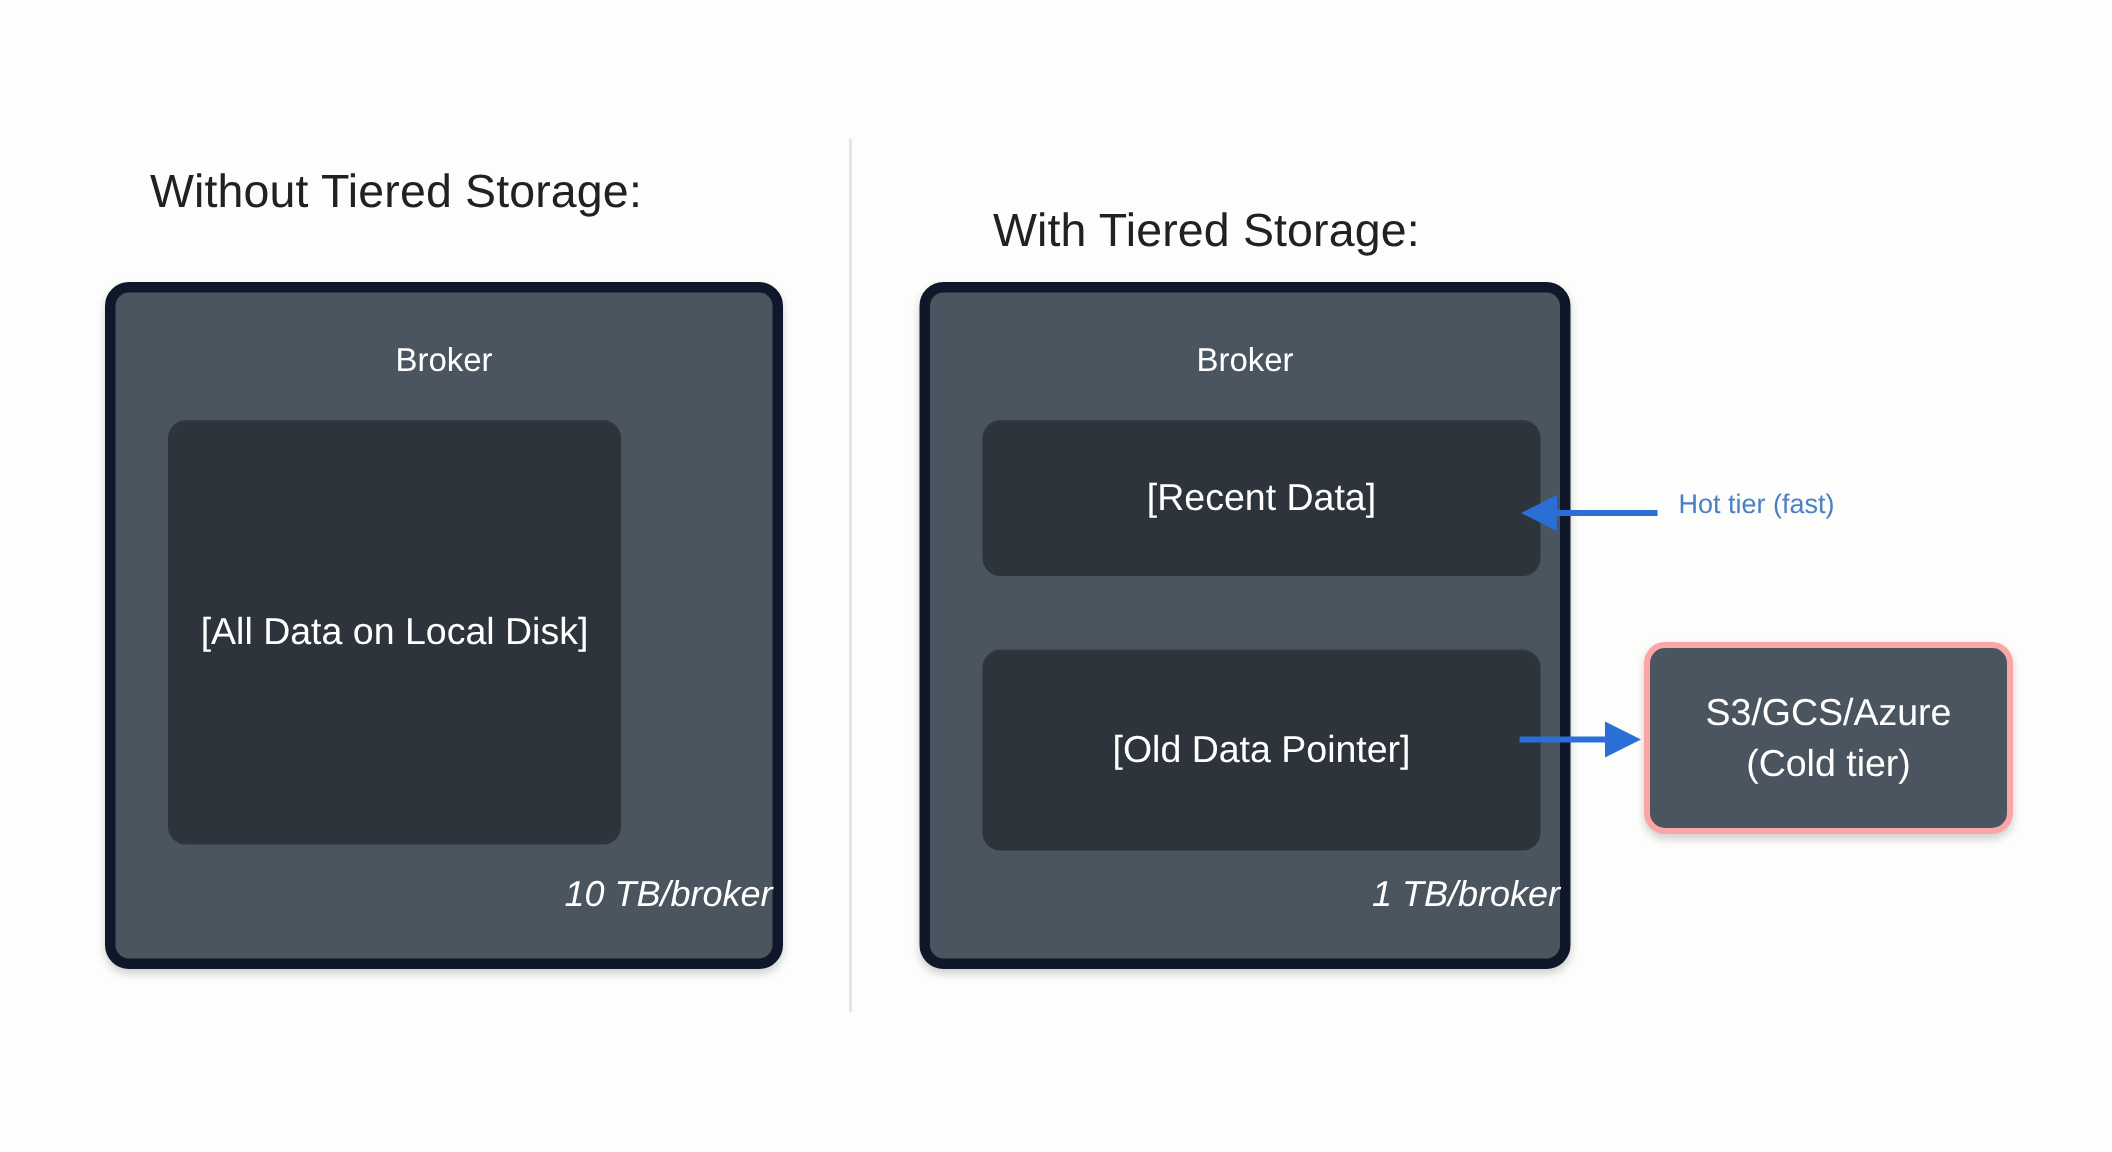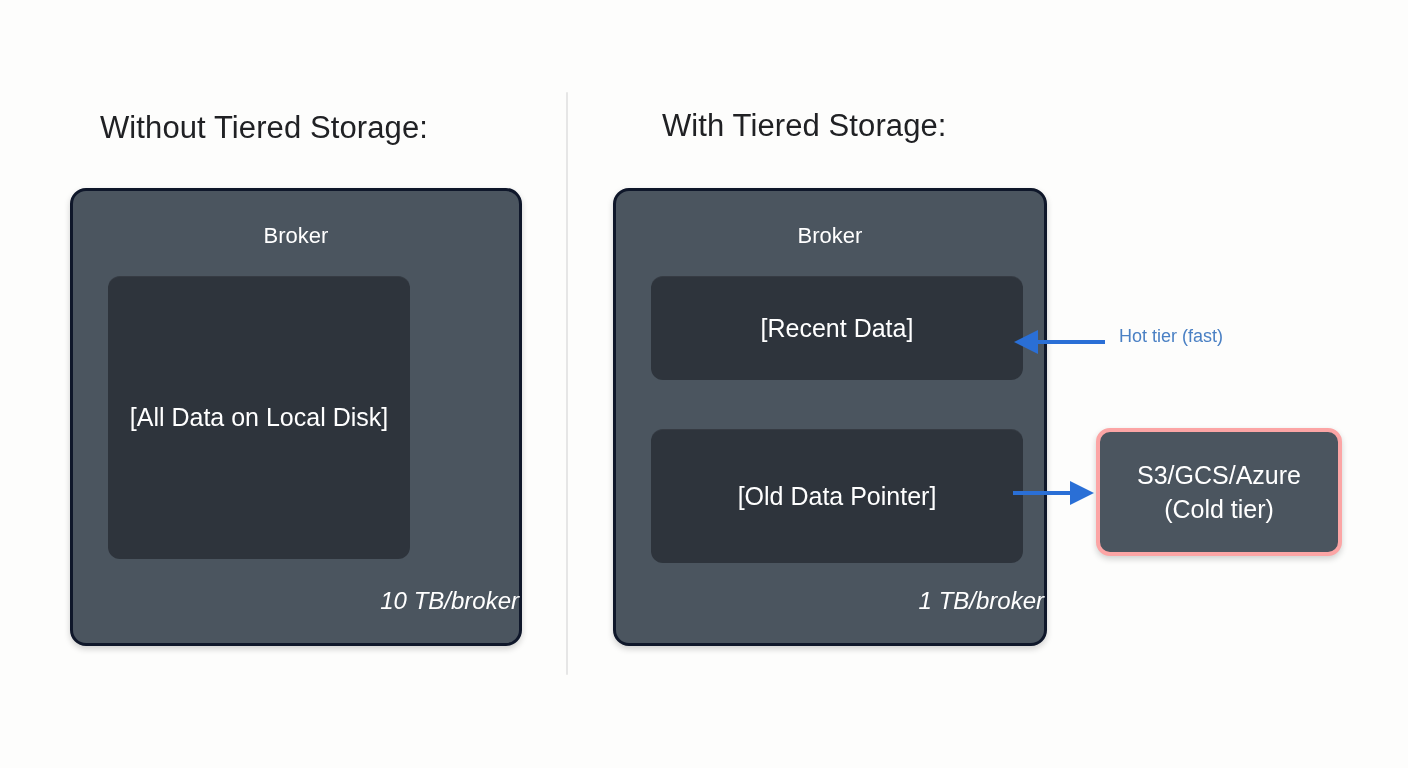--- a/index.html
+++ b/index.html
@@ -34,27 +34,27 @@
   
   .col-title {
     position: absolute;
     font-size: 31px;
     font-weight: 400;
     color: #202124;
     letter-spacing: 0.1px;
     white-space: nowrap;
   }
   #title-left  { left: 100px; top: 110px; }
-  #title-right { left: 662px; top: 108px; text-align: center; }
+  #title-right { left: 662px; top: 136px; text-align: center; }
 
   
   .broker-box {
     position: absolute;
     background: #4b555f;
-    border: 3px solid #0f172a;
+    border: 7px solid #0f172a;
     border-radius: 16px;
     box-shadow: 0 3px 6px rgba(0,0,0,0.18);
     box-sizing: border-box;
   }
   #broker-left  { left: 70px;  top: 188px; width: 452px; height: 458px; }
   #broker-right { left: 613px; top: 188px; width: 434px; height: 458px; }
 
   .broker-label {
     position: absolute;
     left: 0;

